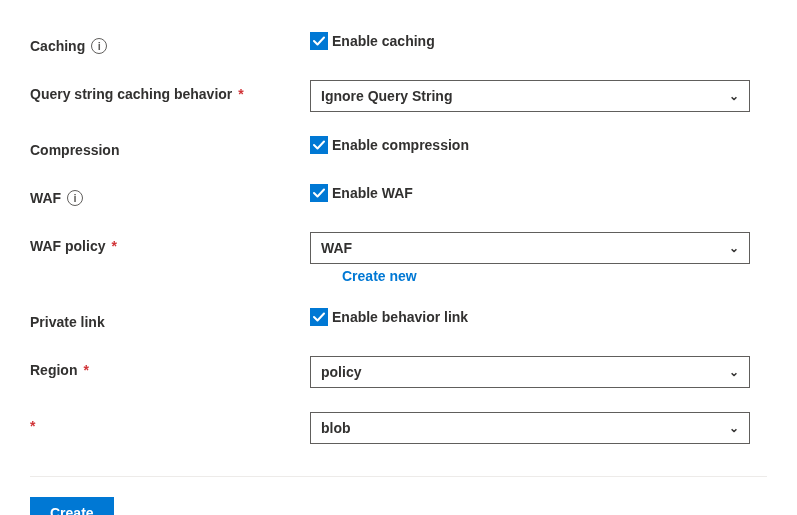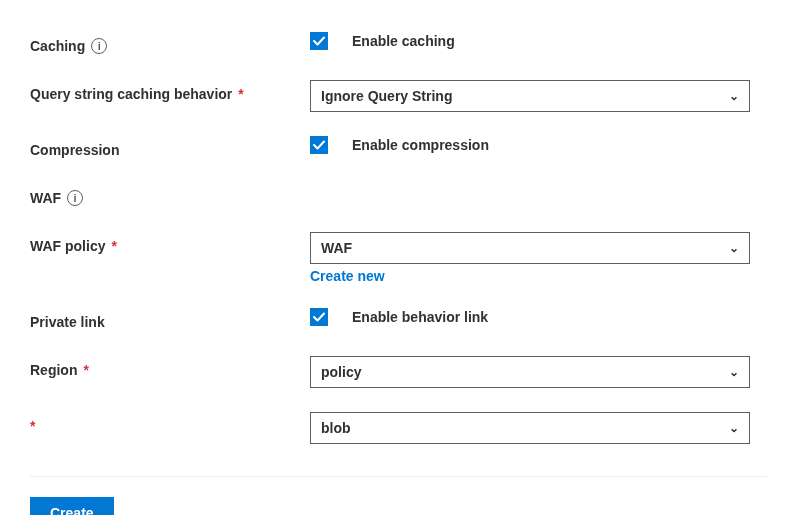--- a/index.html
+++ b/index.html
@@ -54,21 +54,21 @@
     .form-control {
       flex: 1;
       display: flex;
       align-items: center;
       gap: 10px;
     }
 
     .checkbox-wrapper {
       display: flex;
       align-items: center;
-      gap: 24px;
+      gap: 4px;
       cursor: pointer;
       justify-content: center;
     }
 
     .checkbox {
       width: 18px;
       height: 18px;
       background: #0078d4;
       border: 1px solid #0078d4;
       display: flex;
@@ -110,20 +110,21 @@
       color: #323130;
     }
 
     .create-new-link {
       color: #0078d4;
       font-size: 14px;
       cursor: pointer;
       text-decoration: none;
       display: block;
       margin-top: 4px;
+      margin-left: 32px;
     }
 
     .waf-policy-control {
       flex: 1;
       display: flex;
       flex-direction: column;
     }
 
     .divider {
       border: none;
@@ -196,20 +197,30 @@
     </div>
   </div>
 
   <div class="form-row">
     <div class="form-label">
       <span>WAF</span>
       <span class="info-icon">
         <span>i</span>
       </span>
     </div>
+    <div class="form-control">
+      <label class="checkbox-wrapper">
+        <div class="checkbox">
+          <svg viewBox="0 0 12 12" fill="none" xmlns="http://www.w3.org/2000/svg">
+            <path d="M1 6L4.5 9.5L11 2.5" stroke="white" stroke-width="2" stroke-linecap="round" stroke-linejoin="round"></path>
+          </svg>
+        </div>
+        <span class="checkbox-label">Enable WAF</span>
+      </label>
+    </div>
   </div>
 
   <div class="form-row">
     <div class="form-label">
       <span>WAF policy</span>
       <span class="required-star">*</span>
     </div>
     <div class="waf-policy-control">
       <div class="dropdown">
         <span class="dropdown-text">WAF</span>

